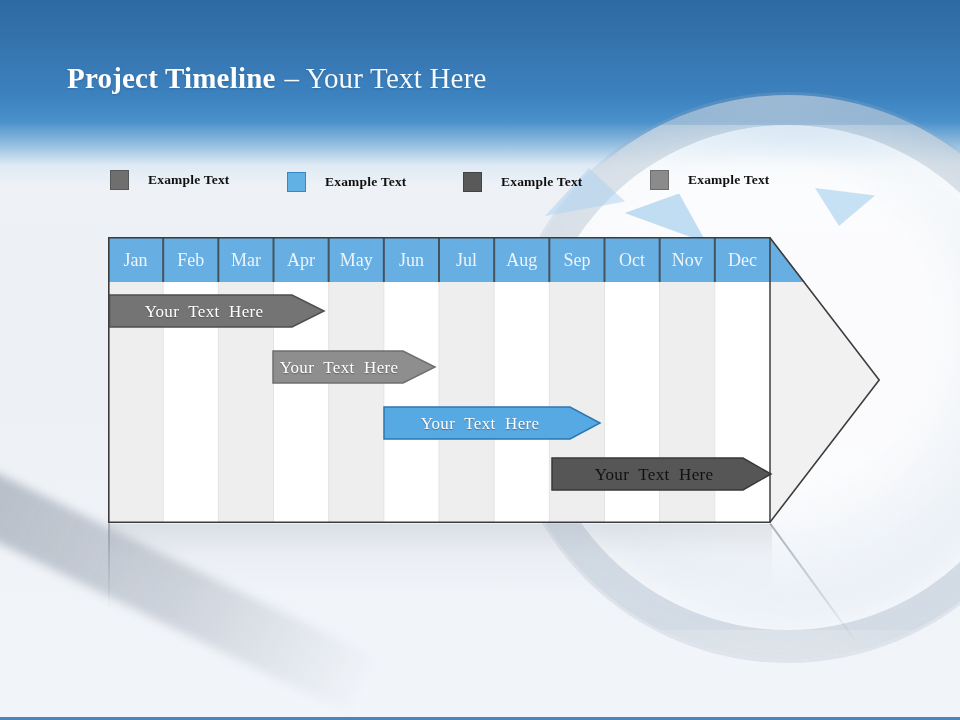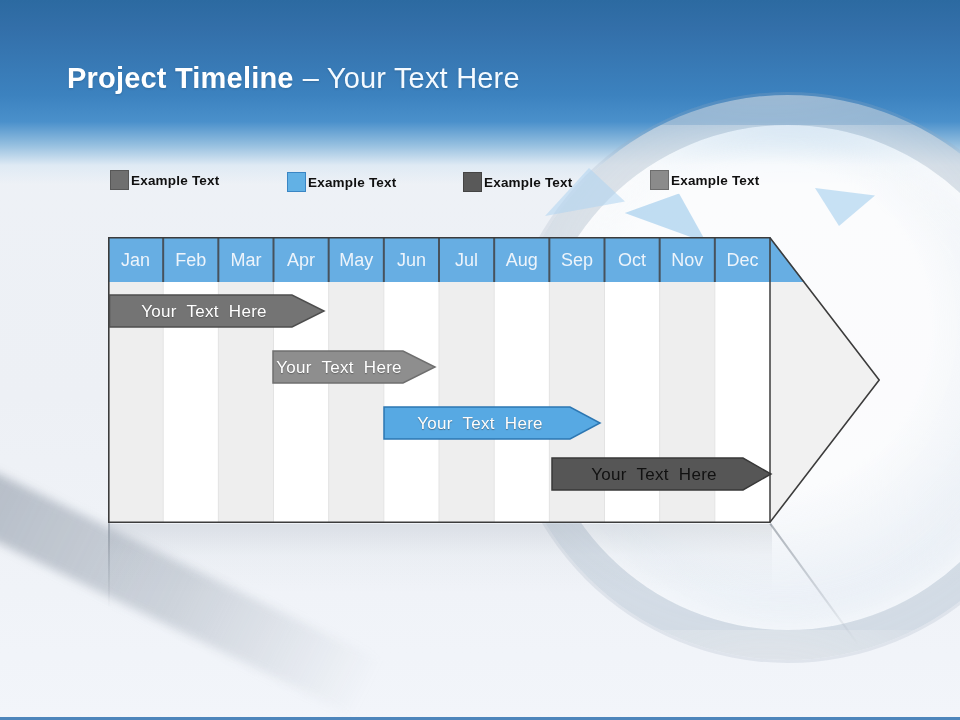--- a/index.html
+++ b/index.html
@@ -1,18 +1,18 @@
 <!DOCTYPE html>
 <html><head>
 <meta charset="utf-8">
 <style>
   html,body { margin:0; padding:0; background:#dfe3e8; }
   .slide {
     position:relative; width:960px; height:720px; overflow:hidden;
-    font-family:Liberation Sans, sans-serif;
+    font-family:Liberation Serif, serif;
     background:linear-gradient(180deg,#eef2f7 0%,#edf0f5 55%,#f2f5fa 100%);
   }
   
   .top-banner {
     position:absolute; left:0; top:0; width:100%; height:190px;
     background:linear-gradient(180deg,#2c6aa1 0%,#336fa9 15%,#3c82bf 50%,
       #4a90cb 64%,#93bedf 76%,#dfeaf4 87%,rgba(240,244,249,0) 97%);
   }
   .magnifier-ring {
     position:absolute; left:505px; top:95px; width:505px; height:505px;
@@ -62,21 +62,21 @@
   .title .light { font-weight:normal; color:#f4faff; margin-left:9px; }
 
   
   .legend-item { position:absolute; top:169px; display:flex; align-items:center; height:22px; }
   .legend-item.li1 { left:110px; }
   .legend-item.li2 { left:287px; top:171px; }
   .legend-item.li3 { left:463px; top:171px; }
   .legend-item.li4 { left:650px; }
   .legend-swatch svg { display:block; }
   .legend-label {
-    margin-left:2px; font-size:13.5px; font-weight:bold; color:#101010;
+    margin-left:19px; font-size:13.5px; font-weight:bold; color:#101010;
     letter-spacing:0.2px; white-space:nowrap;
   }
 
   
   .chart-svg { position:absolute; left:108px; top:237px; }
   .month-label { font-size:18px; fill:#edf4fb; }
   .bar-label   { font-size:17px; letter-spacing:0.3px; word-spacing:5px; }
   .bar-label.shadowed { text-shadow:0 1.5px 1px rgba(55,55,55,0.5); }
 </style>
 </head>

